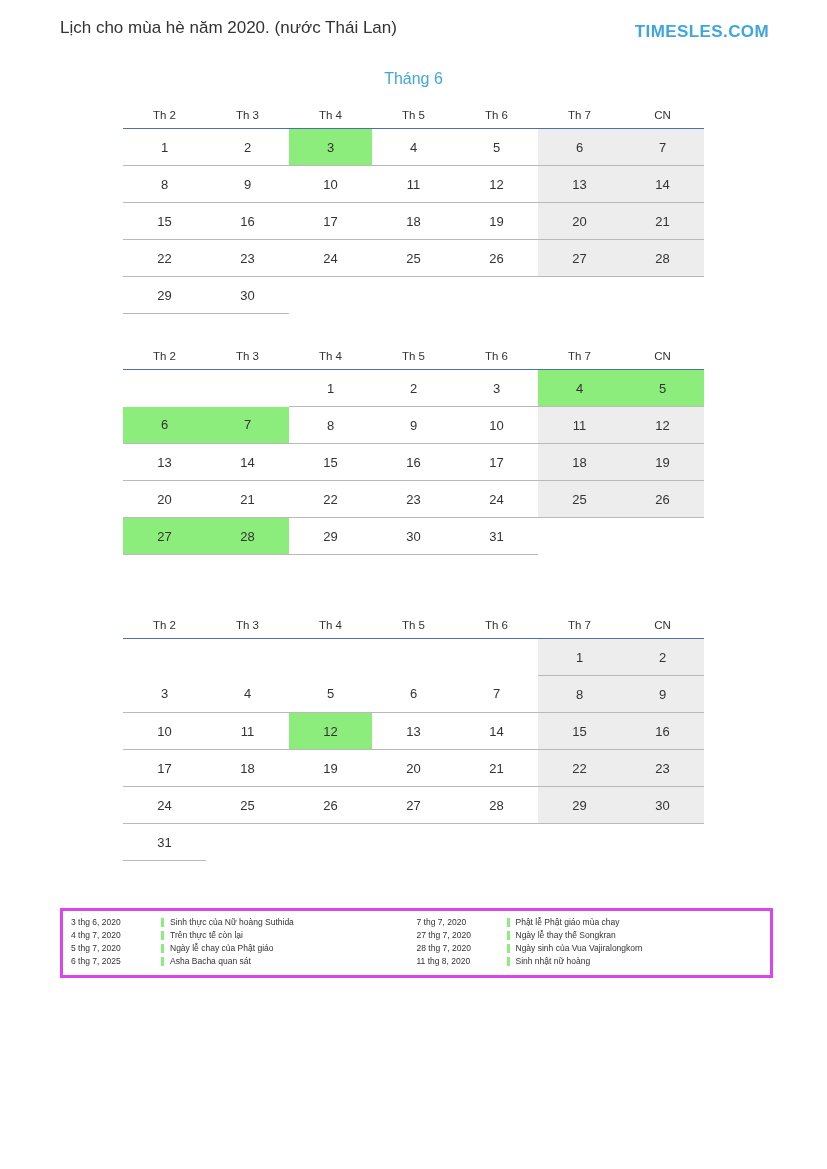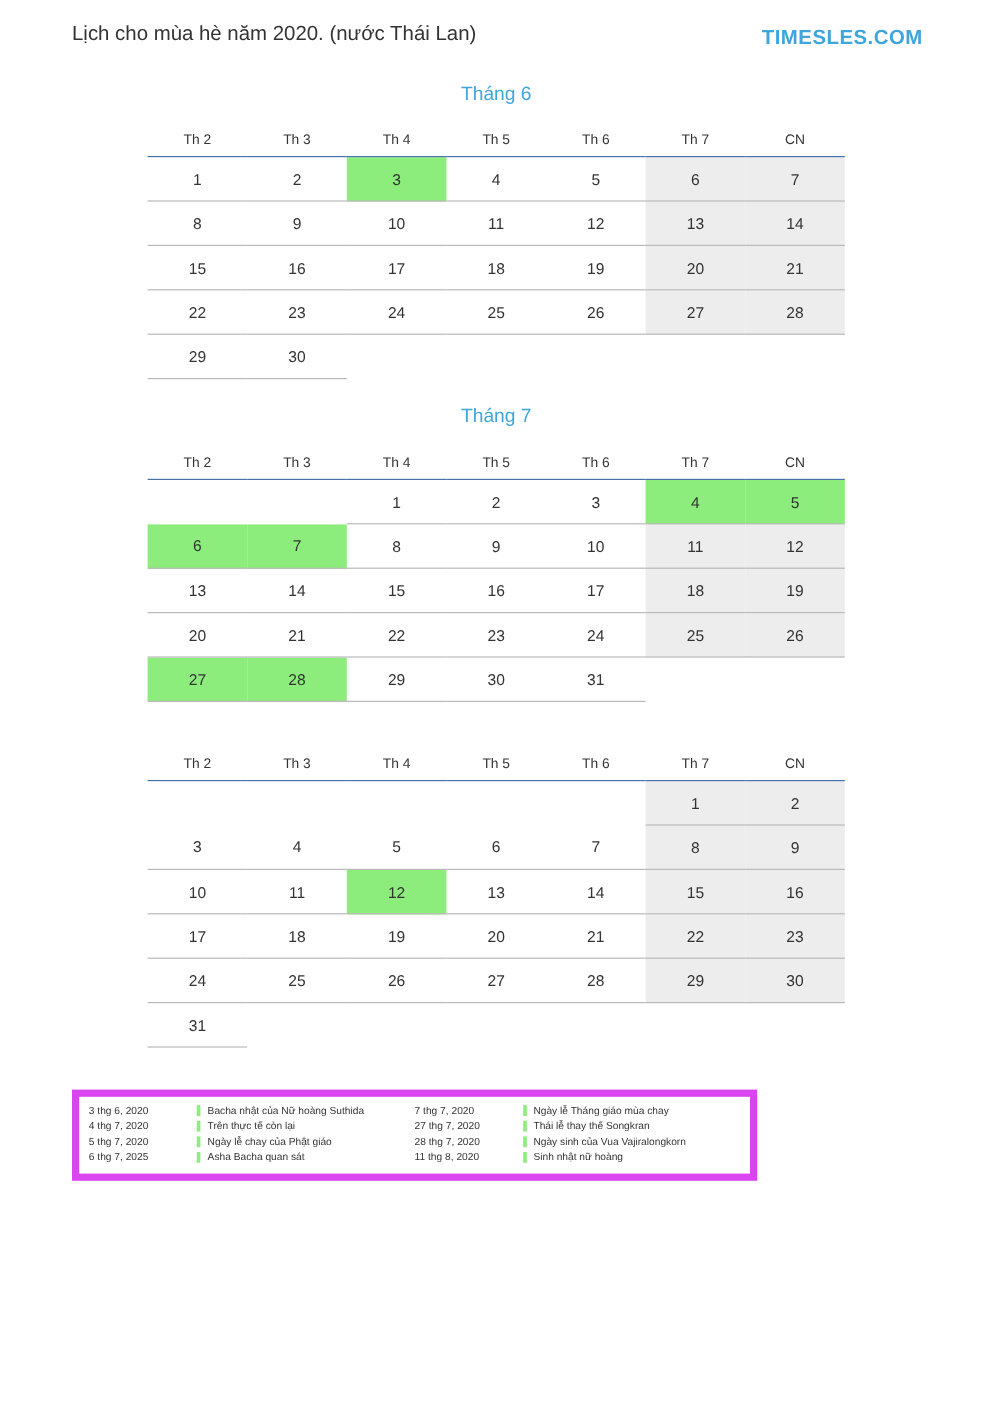--- a/index.html
+++ b/index.html
@@ -54,21 +54,21 @@
     width: 827px;
   }
   .month-title {
     text-align: center;
     font-size: 16px;
     color: #3ea6dd;
     margin: 0 0 14px 0;
   }
   table.cal {
     border-collapse: collapse;
-    margin: 16px auto;
+    margin: 4px auto;
     table-layout: fixed;
   }
   table.cal th {
     width: 83px;
     height: 26px;
     font-size: 11.5px;
     font-weight: normal;
     color: #333333;
     text-align: center;
     padding: 0;
@@ -91,23 +91,23 @@
     background: #ededed;
   }
   table.cal td.holiday {
     background: #8ded7c;
   }
   
   .legend {
     position: absolute;
     left: 60px;
     top: 908px;
-    width: 571px;
+    width: 713px;
     box-sizing: border-box;
-    border: 6px solid #d946ef;
+    border: 3px solid #d946ef;
     padding: 6px 8px 8px 8px;
   }
   .legend-cols {
     display: flex;
     gap: 0;
   }
   .legend-col {
     width: 50%;
     display: flex;
     flex-direction: column;
@@ -207,21 +207,20 @@
               <td class="empty"></td>
               <td class="empty"></td>
               <td class="empty"></td>
             </tr>
           </tbody>
         </table>
       </div>
   </div>
 
   <div class="month" id="month-1" style="top:339px;">
-    <div class="month-title">Tháng 7</div>
     <div class="cal-holder">
         <table class="cal">
           <thead>
             <tr>
               <th>Th 2</th>
               <th>Th 3</th>
               <th>Th 4</th>
               <th>Th 5</th>
               <th>Th 6</th>
               <th>Th 7</th>
@@ -352,21 +351,21 @@
         </table>
       </div>
   </div>
 
   <div class="legend">
     <div class="legend-cols">
       <div class="legend-col" id="legend-left">
           <div class="legend-row">
             <div class="legend-date">3 thg 6, 2020</div>
             <div class="legend-swatch"></div>
-            <div class="legend-text">Bacha nhật của Nữ hoàng Suthida</div>
+            <div class="legend-text">Sinh thực của Nữ hoàng Suthida</div>
           </div>
           <div class="legend-row">
             <div class="legend-date">4 thg 7, 2020</div>
             <div class="legend-swatch"></div>
             <div class="legend-text">Trên thực tế còn lại</div>
           </div>
           <div class="legend-row">
             <div class="legend-date">5 thg 7, 2020</div>
             <div class="legend-swatch"></div>
             <div class="legend-text">Ngày lễ chay của Phật giáo</div>
@@ -374,26 +373,26 @@
           <div class="legend-row">
             <div class="legend-date">6 thg 7, 2025</div>
             <div class="legend-swatch"></div>
             <div class="legend-text">Asha Bacha quan sát</div>
           </div>
         </div>
       <div class="legend-col" id="legend-right">
           <div class="legend-row">
             <div class="legend-date">7 thg 7, 2020</div>
             <div class="legend-swatch"></div>
-            <div class="legend-text">Ngày lễ Tháng giáo mùa chay</div>
+            <div class="legend-text">Phật lễ Phật giáo mùa chay</div>
           </div>
           <div class="legend-row">
             <div class="legend-date">27 thg 7, 2020</div>
             <div class="legend-swatch"></div>
-            <div class="legend-text">Thái lễ thay thế Songkran</div>
+            <div class="legend-text">Ngày lễ thay thế Songkran</div>
           </div>
           <div class="legend-row">
             <div class="legend-date">28 thg 7, 2020</div>
             <div class="legend-swatch"></div>
             <div class="legend-text">Ngày sinh của Vua Vajiralongkorn</div>
           </div>
           <div class="legend-row">
             <div class="legend-date">11 thg 8, 2020</div>
             <div class="legend-swatch"></div>
             <div class="legend-text">Sinh nhật nữ hoàng</div>

